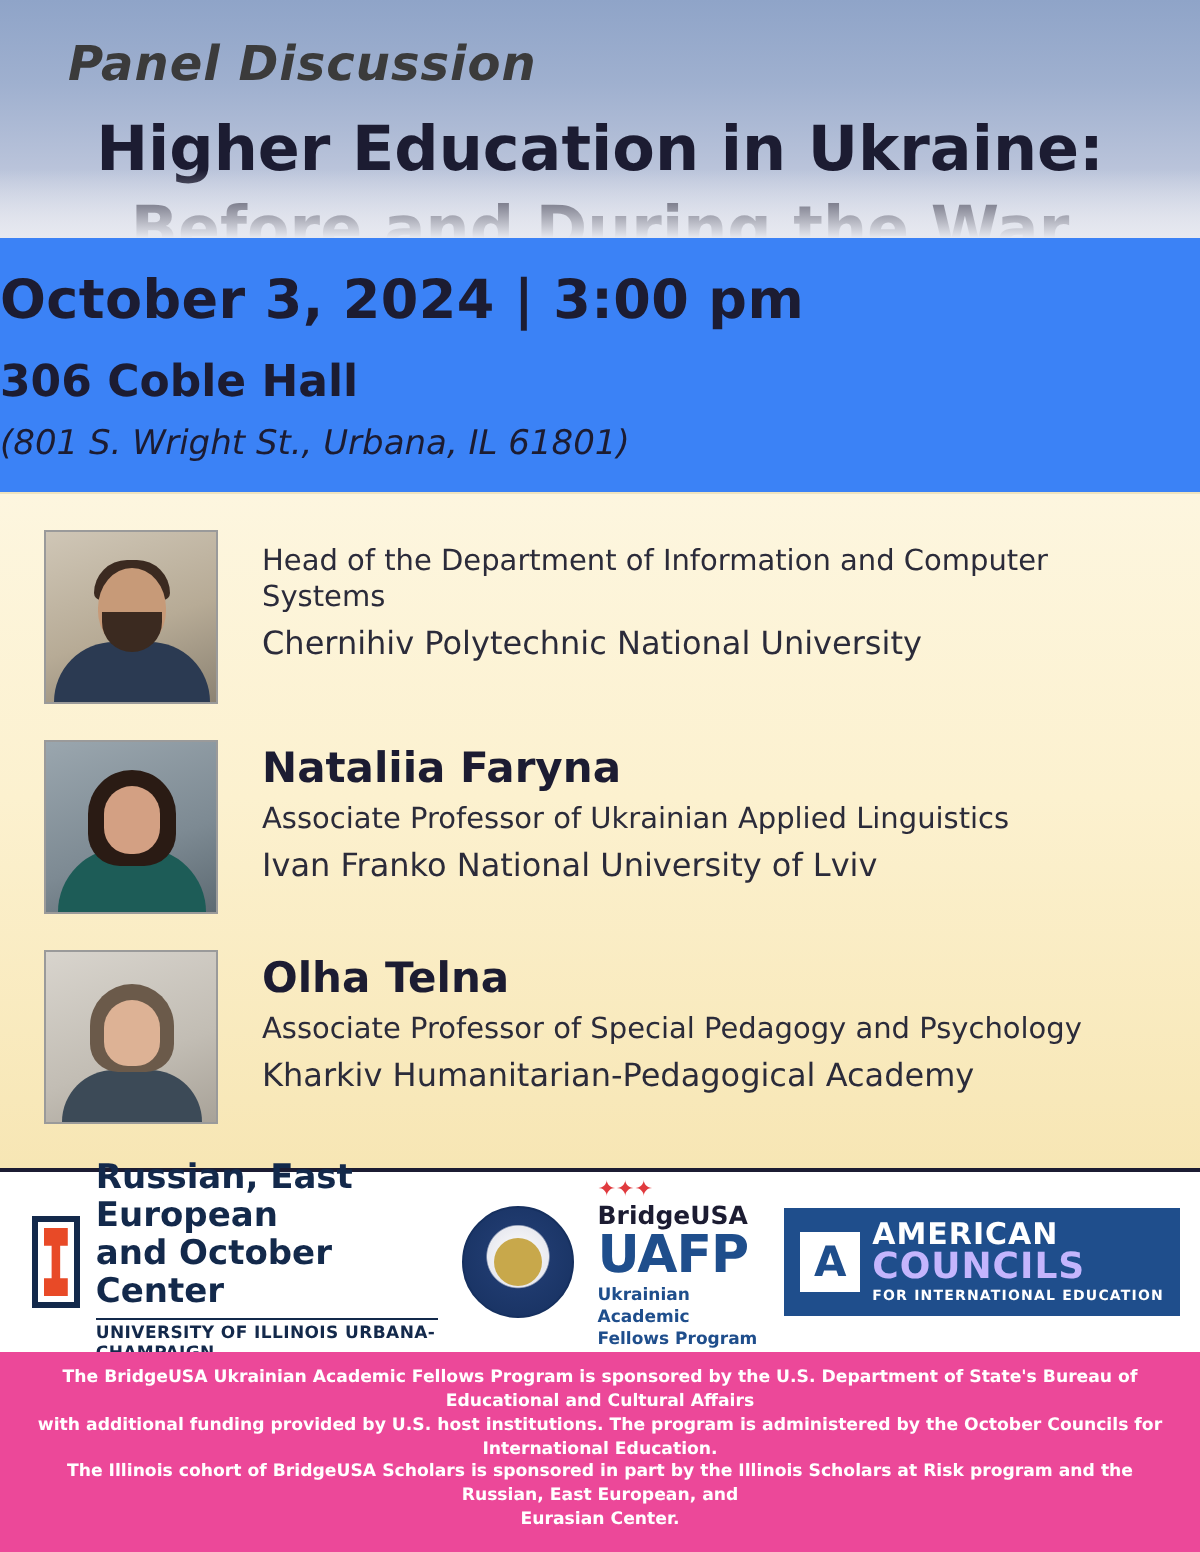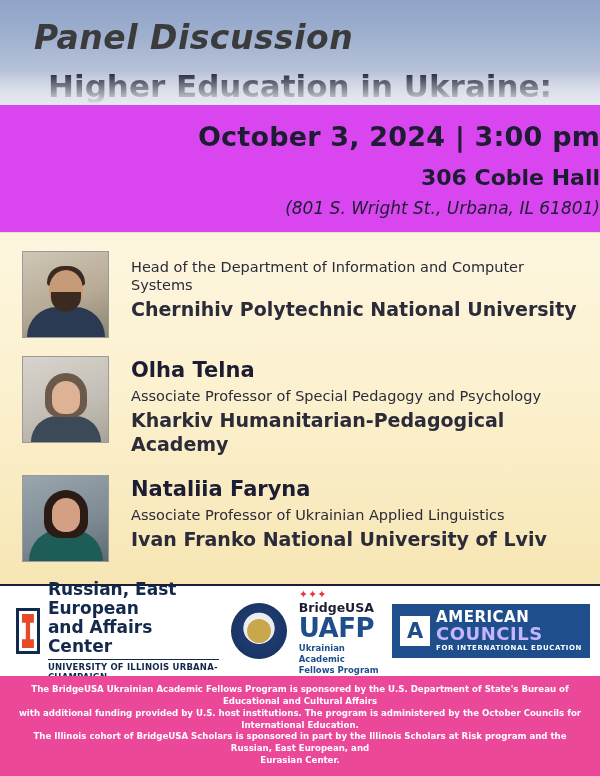--- a/index.html
+++ b/index.html
@@ -35,38 +35,38 @@
     position:absolute;
     left:0; right:0; bottom:0;
     height:34px;
     background: linear-gradient(180deg, rgba(216,220,232,0) 0%, #e7e9f0 100%);
     pointer-events:none;
   }
   .kicker {
     font-family: "DejaVu Sans", sans-serif;
     font-style: italic;
     font-weight: bold;
-    font-size: 33px;
+    font-size: 24px;
     color: #3b3b3b;
     letter-spacing: 0.5px;
     margin: 4px 0 2px 10px;
   }
   .main-title {
     text-align: center;
     font-weight: bold;
     font-size: 31px;
     line-height: 1.28;
     color: #1c1c32;
     margin-top: 10px;
   }
 
   
   .when-where {
-    background: #d946ef;
-    text-align: right;
+    background: #3b82f6;
+    text-align: left;
     padding: 16px 0 14px 0;
   }
   .datetime {
     font-weight: bold;
     font-size: 27px;
     color: #1c1c32;
     letter-spacing: 0.2px;
   }
   .venue {
     font-weight: bold;
@@ -167,25 +167,24 @@
     color: #1c1c32;
     line-height: 1.15;
   }
   .sp-role {
     font-size: 14.5px;
     color: #2b2b3a;
     margin-top: 5px;
     line-height: 1.25;
   }
   .sp-org {
-    font-size: 19px;
+    font-size: 16px;
     color: #2b2b3a;
     margin-top: 4px;
     line-height: 1.25;
-    font-weight: bold;
   }
 
   
   .logos {
     background: #ffffff;
     border-top: 2px solid #1c1c32;
     height: 92px;
     display: flex;
     align-items: center;
     padding: 0 10px;
@@ -324,56 +323,56 @@
         <div class="head"></div>
         <div class="beard"></div>
       </div>
       <div class="speaker-info">
         <div class="sp-role">Head of the Department of Information and Computer Systems</div>
         <div class="sp-org">Chernihiv Polytechnic National University</div>
       </div>
     </div>
 
     <div class="speaker">
+      <div class="photo p2">
+        <div class="bg"></div>
+        <div class="body"></div>
+        <div class="hair"></div>
+        <div class="face2"></div>
+      </div>
+      <div class="speaker-info">
+        <div class="sp-name">Nataliia Faryna</div>
+        <div class="sp-role">Associate Professor of Ukrainian Applied Linguistics</div>
+        <div class="sp-org">Ivan Franko National University of Lviv</div>
+      </div>
+    </div>
+
+    <div class="speaker">
       <div class="photo p3">
         <div class="bg"></div>
         <div class="body"></div>
         <div class="hair"></div>
         <div class="face3"></div>
       </div>
       <div class="speaker-info">
         <div class="sp-name">Olha Telna</div>
         <div class="sp-role">Associate Professor of Special Pedagogy and Psychology</div>
         <div class="sp-org">Kharkiv Humanitarian-Pedagogical Academy</div>
       </div>
     </div>
 
-    <div class="speaker">
-      <div class="photo p2">
-        <div class="bg"></div>
-        <div class="body"></div>
-        <div class="hair"></div>
-        <div class="face2"></div>
-      </div>
-      <div class="speaker-info">
-        <div class="sp-name">Nataliia Faryna</div>
-        <div class="sp-role">Associate Professor of Ukrainian Applied Linguistics</div>
-        <div class="sp-org">Ivan Franko National University of Lviv</div>
-      </div>
-    </div>
-
   </div>
 
   <div class="logos">
 
     <div class="logo-reeec">
       <div class="block-i"></div>
       <div class="reeec-text">
         <div class="reeec-l1">Russian, East European</div>
-        <div class="reeec-l2">and Affairs Center</div>
+        <div class="reeec-l2">and October Center</div>
         <div class="reeec-sub">UNIVERSITY OF ILLINOIS URBANA-CHAMPAIGN</div>
       </div>
     </div>
 
     <div class="logo-seal"></div>
 
     <div class="logo-bridge">
       <div class="bridge-top">
         <span class="star">✦✦✦</span>
         <span>BridgeUSA</span>

